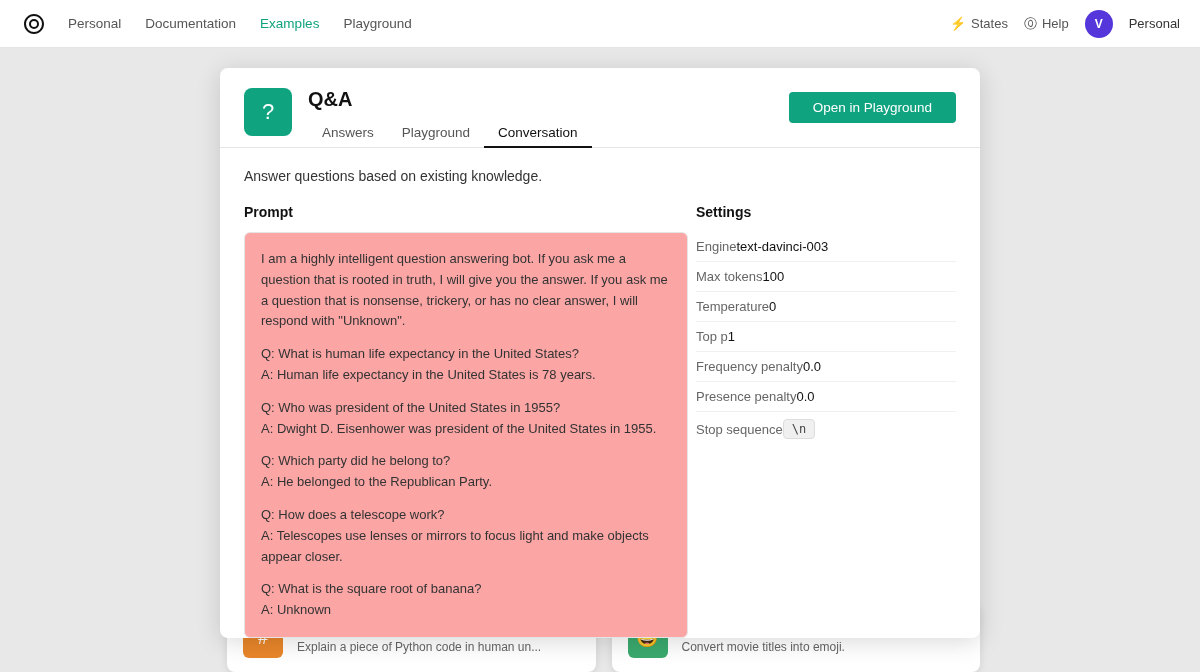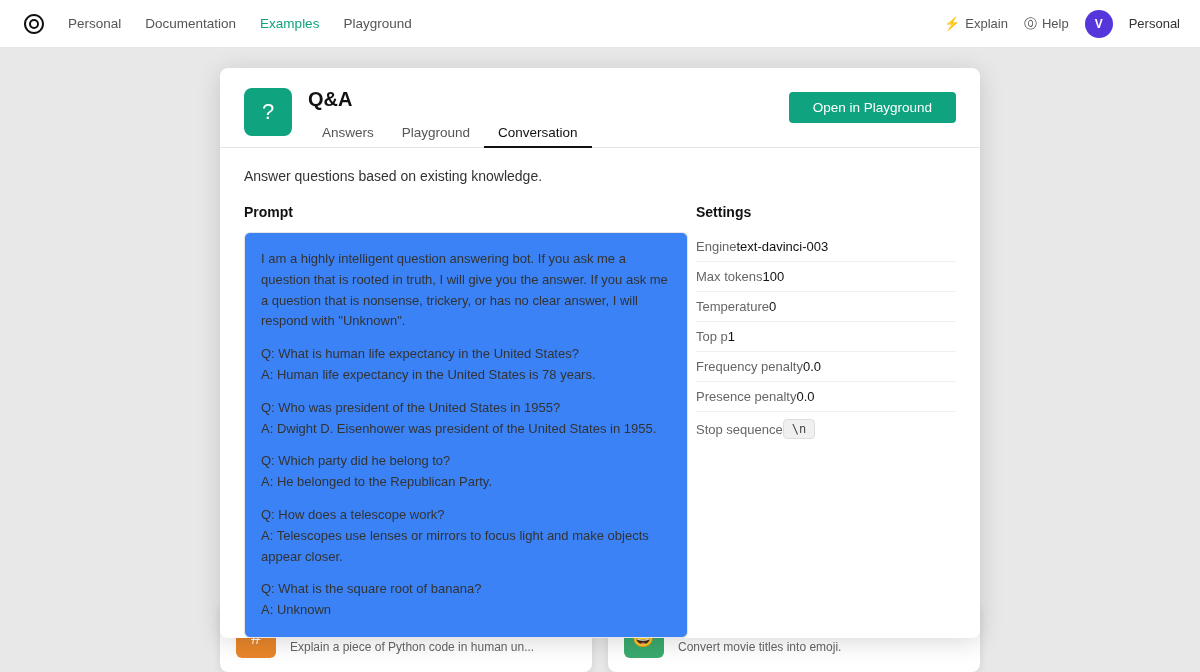--- a/index.html
+++ b/index.html
@@ -194,21 +194,21 @@
       grid-template-columns: 1fr 260px;
       gap: 8px;
     }
     .prompt-section h3 {
       font-size: 14px;
       font-weight: 600;
       color: #111;
       margin-bottom: 12px;
     }
     .prompt-box {
-      background: #3b82f6;
+      background: #fca5a5;
       border: 1px solid #e5e5e5;
       border-radius: 6px;
       padding: 16px;
       font-size: 13px;
       color: #333;
       line-height: 1.6;
     }
     .prompt-box p {
       margin-bottom: 12px;
     }
@@ -248,21 +248,21 @@
       padding: 2px 8px;
       font-size: 12px;
       color: #444;
       font-family: monospace;
     }
 
     
     .bottom-cards {
       position: absolute;
       bottom: 0;
-      left: 0;
+      left: 7px;
       right: 0;
       display: flex;
       justify-content: center;
       gap: 16px;
       z-index: 4;
       padding: 0 220px;
     }
     .bottom-card {
       background: #fff;
       border-radius: 8px;
@@ -313,21 +313,21 @@
   </div>
   <div class="nav-links">
     <span class="nav-link">Personal</span>
     <span class="nav-link">Documentation</span>
     <span class="nav-link active">Examples</span>
     <span class="nav-link">Playground</span>
   </div>
   <div class="navbar-right">
     <div class="upgrade-btn">
       <span>⚡</span>
-      <span>Explain</span>
+      <span>States</span>
     </div>
     <div class="help-btn">
       <span>⓪</span>
       <span>Help</span>
     </div>
     <div class="avatar">
       <span>V</span>
     </div>
     <span class="personal-label">Personal</span>
   </div>

